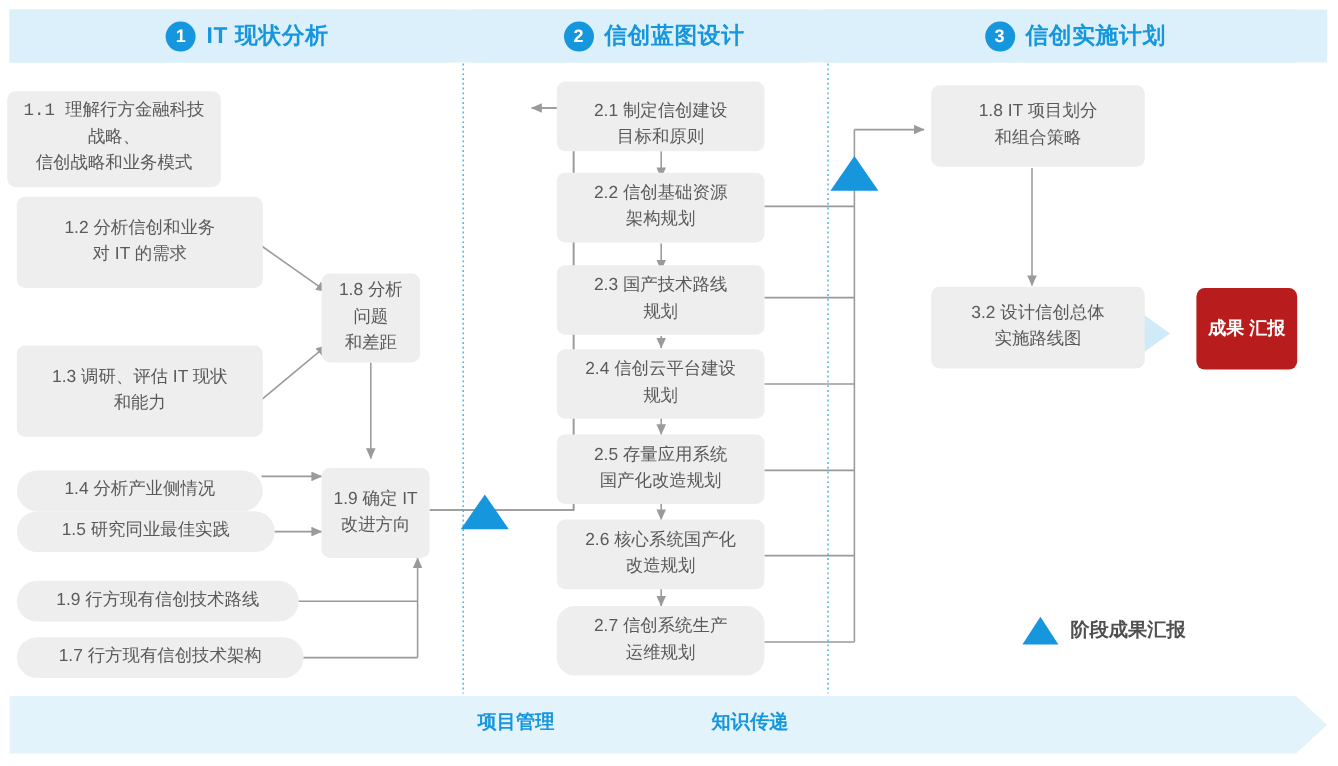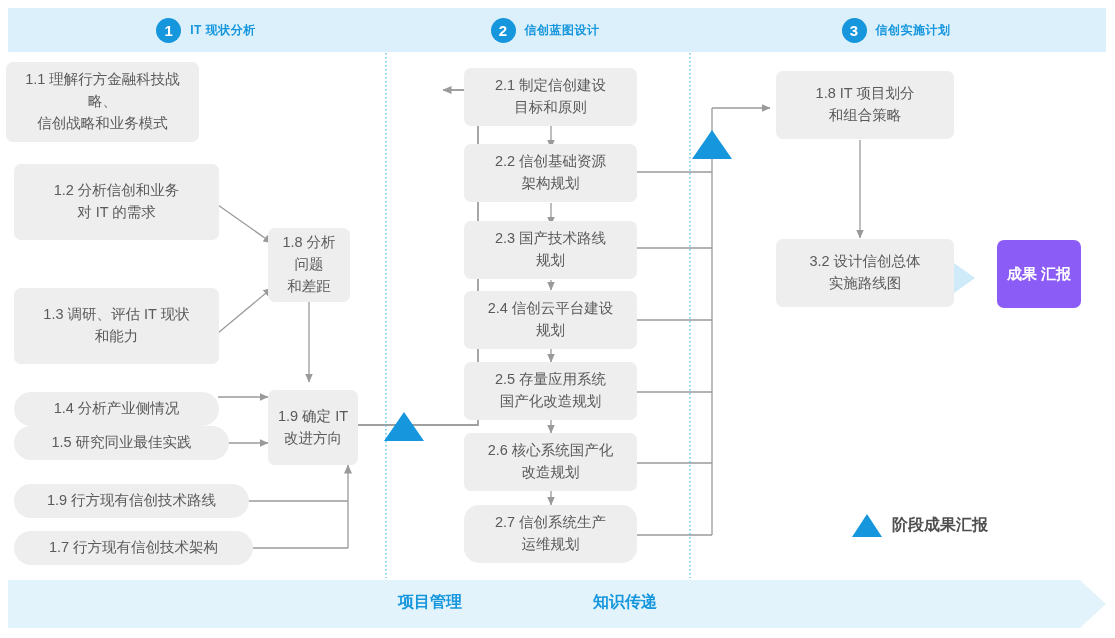--- a/index.html
+++ b/index.html
@@ -33,21 +33,21 @@
     width:25px;height:25px;border-radius:50%;
     background:#1596dd;
     color:#ffffff;
     font-size:15px;font-weight:bold;
     display:flex;align-items:center;justify-content:center;
     line-height:1;
     flex:0 0 auto;
   }
   .phase-label{
     color:#1596dd;
-    font-size:12px;
+    font-size:19px;
     font-weight:bold;
     letter-spacing:.5px;
     white-space:nowrap;
   }
   
   .box{
     position:absolute;
     background:#eeeeee;
     border-radius:7px;
     color:#5a5a5a;
@@ -57,21 +57,21 @@
     align-items:center;
     justify-content:center;
     text-align:center;
     padding:0 8px;
     box-sizing:border-box;
   }
   .box span{display:block;}
   
   .result{
     position:absolute;
-    background:#8b5cf6;
+    background:#b91c1c;
     border-radius:7px;
     color:#ffffff;
     font-size:15px;
     font-weight:bold;
     line-height:1.45;
     display:flex;align-items:center;justify-content:center;
     text-align:center;
   }
   
   .legend{
@@ -178,21 +178,21 @@
   </div>
   <div class="phase" style="left:392px;width:306px;">
     <div class="phase-num">2</div>
     <div class="phase-label">信创蓝图设计</div>
   </div>
   <div class="phase" style="left:686px;width:420px;">
     <div class="phase-num">3</div>
     <div class="phase-label">信创实施计划</div>
   </div>
 
-  <div class="box" style="left:6px;top:62px;width:193px;height:80px;">
+  <div class="box" style="left:6px;top:76px;width:178px;height:80px;font-family:Liberation Mono, monospace;">
     <span>
       <span>1.1 理解行方金融科技战略、</span>
       <span>信创战略和业务模式</span>
     </span>
   </div>
   <div class="box" style="left:14px;top:164px;width:205px;height:76px;">
     <span>
       <span>1.2 分析信创和业务</span>
       <span>对 IT 的需求</span>
     </span>
@@ -222,21 +222,21 @@
       <span>和差距</span>
     </span>
   </div>
   <div class="box" style="left:268px;top:390px;width:90px;height:75px;">
     <span>
       <span>1.9 确定 IT</span>
       <span>改进方向</span>
     </span>
   </div>
 
-  <div class="box" style="left:464px;top:68px;width:173px;height:58px;">
+  <div class="box" style="left:464px;top:68px;width:173px;height:58px;align-items:flex-end;">
     <span>
       <span>2.1 制定信创建设</span>
       <span>目标和原则</span>
     </span>
   </div>
   <div class="box" style="left:464px;top:144px;width:173px;height:58px;">
     <span>
       <span>2.2 信创基础资源</span>
       <span>架构规划</span>
     </span>

